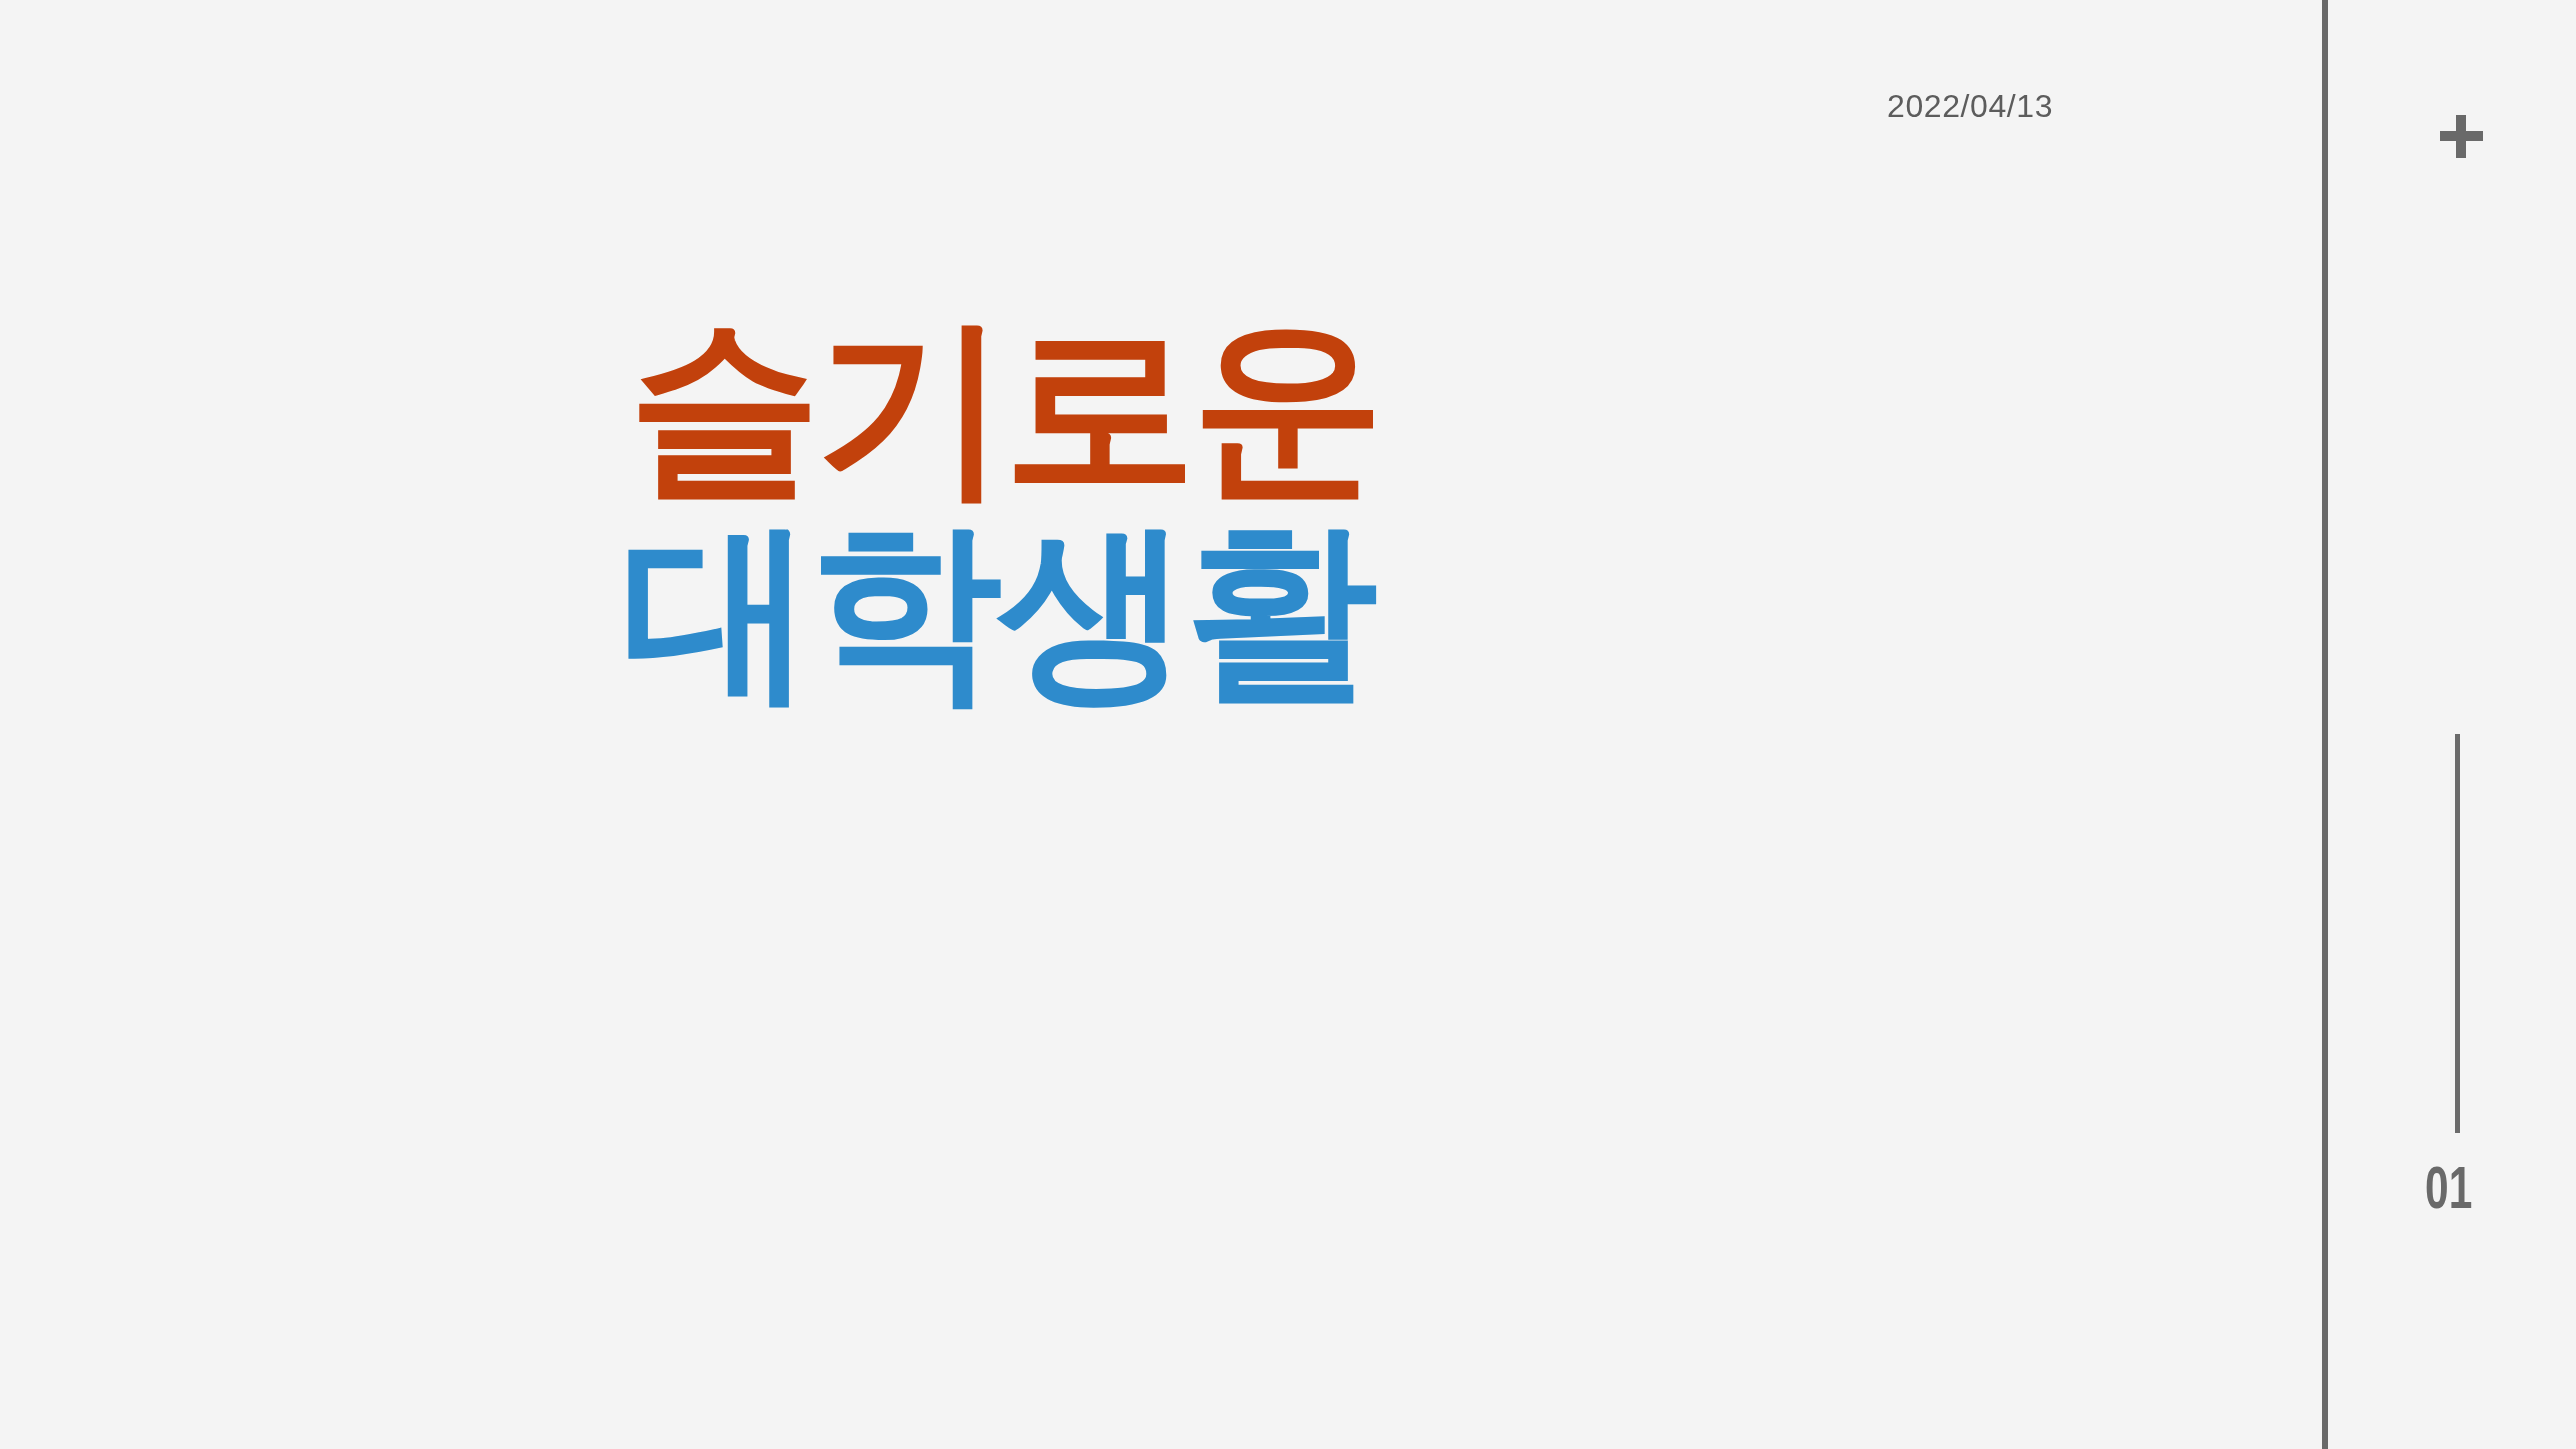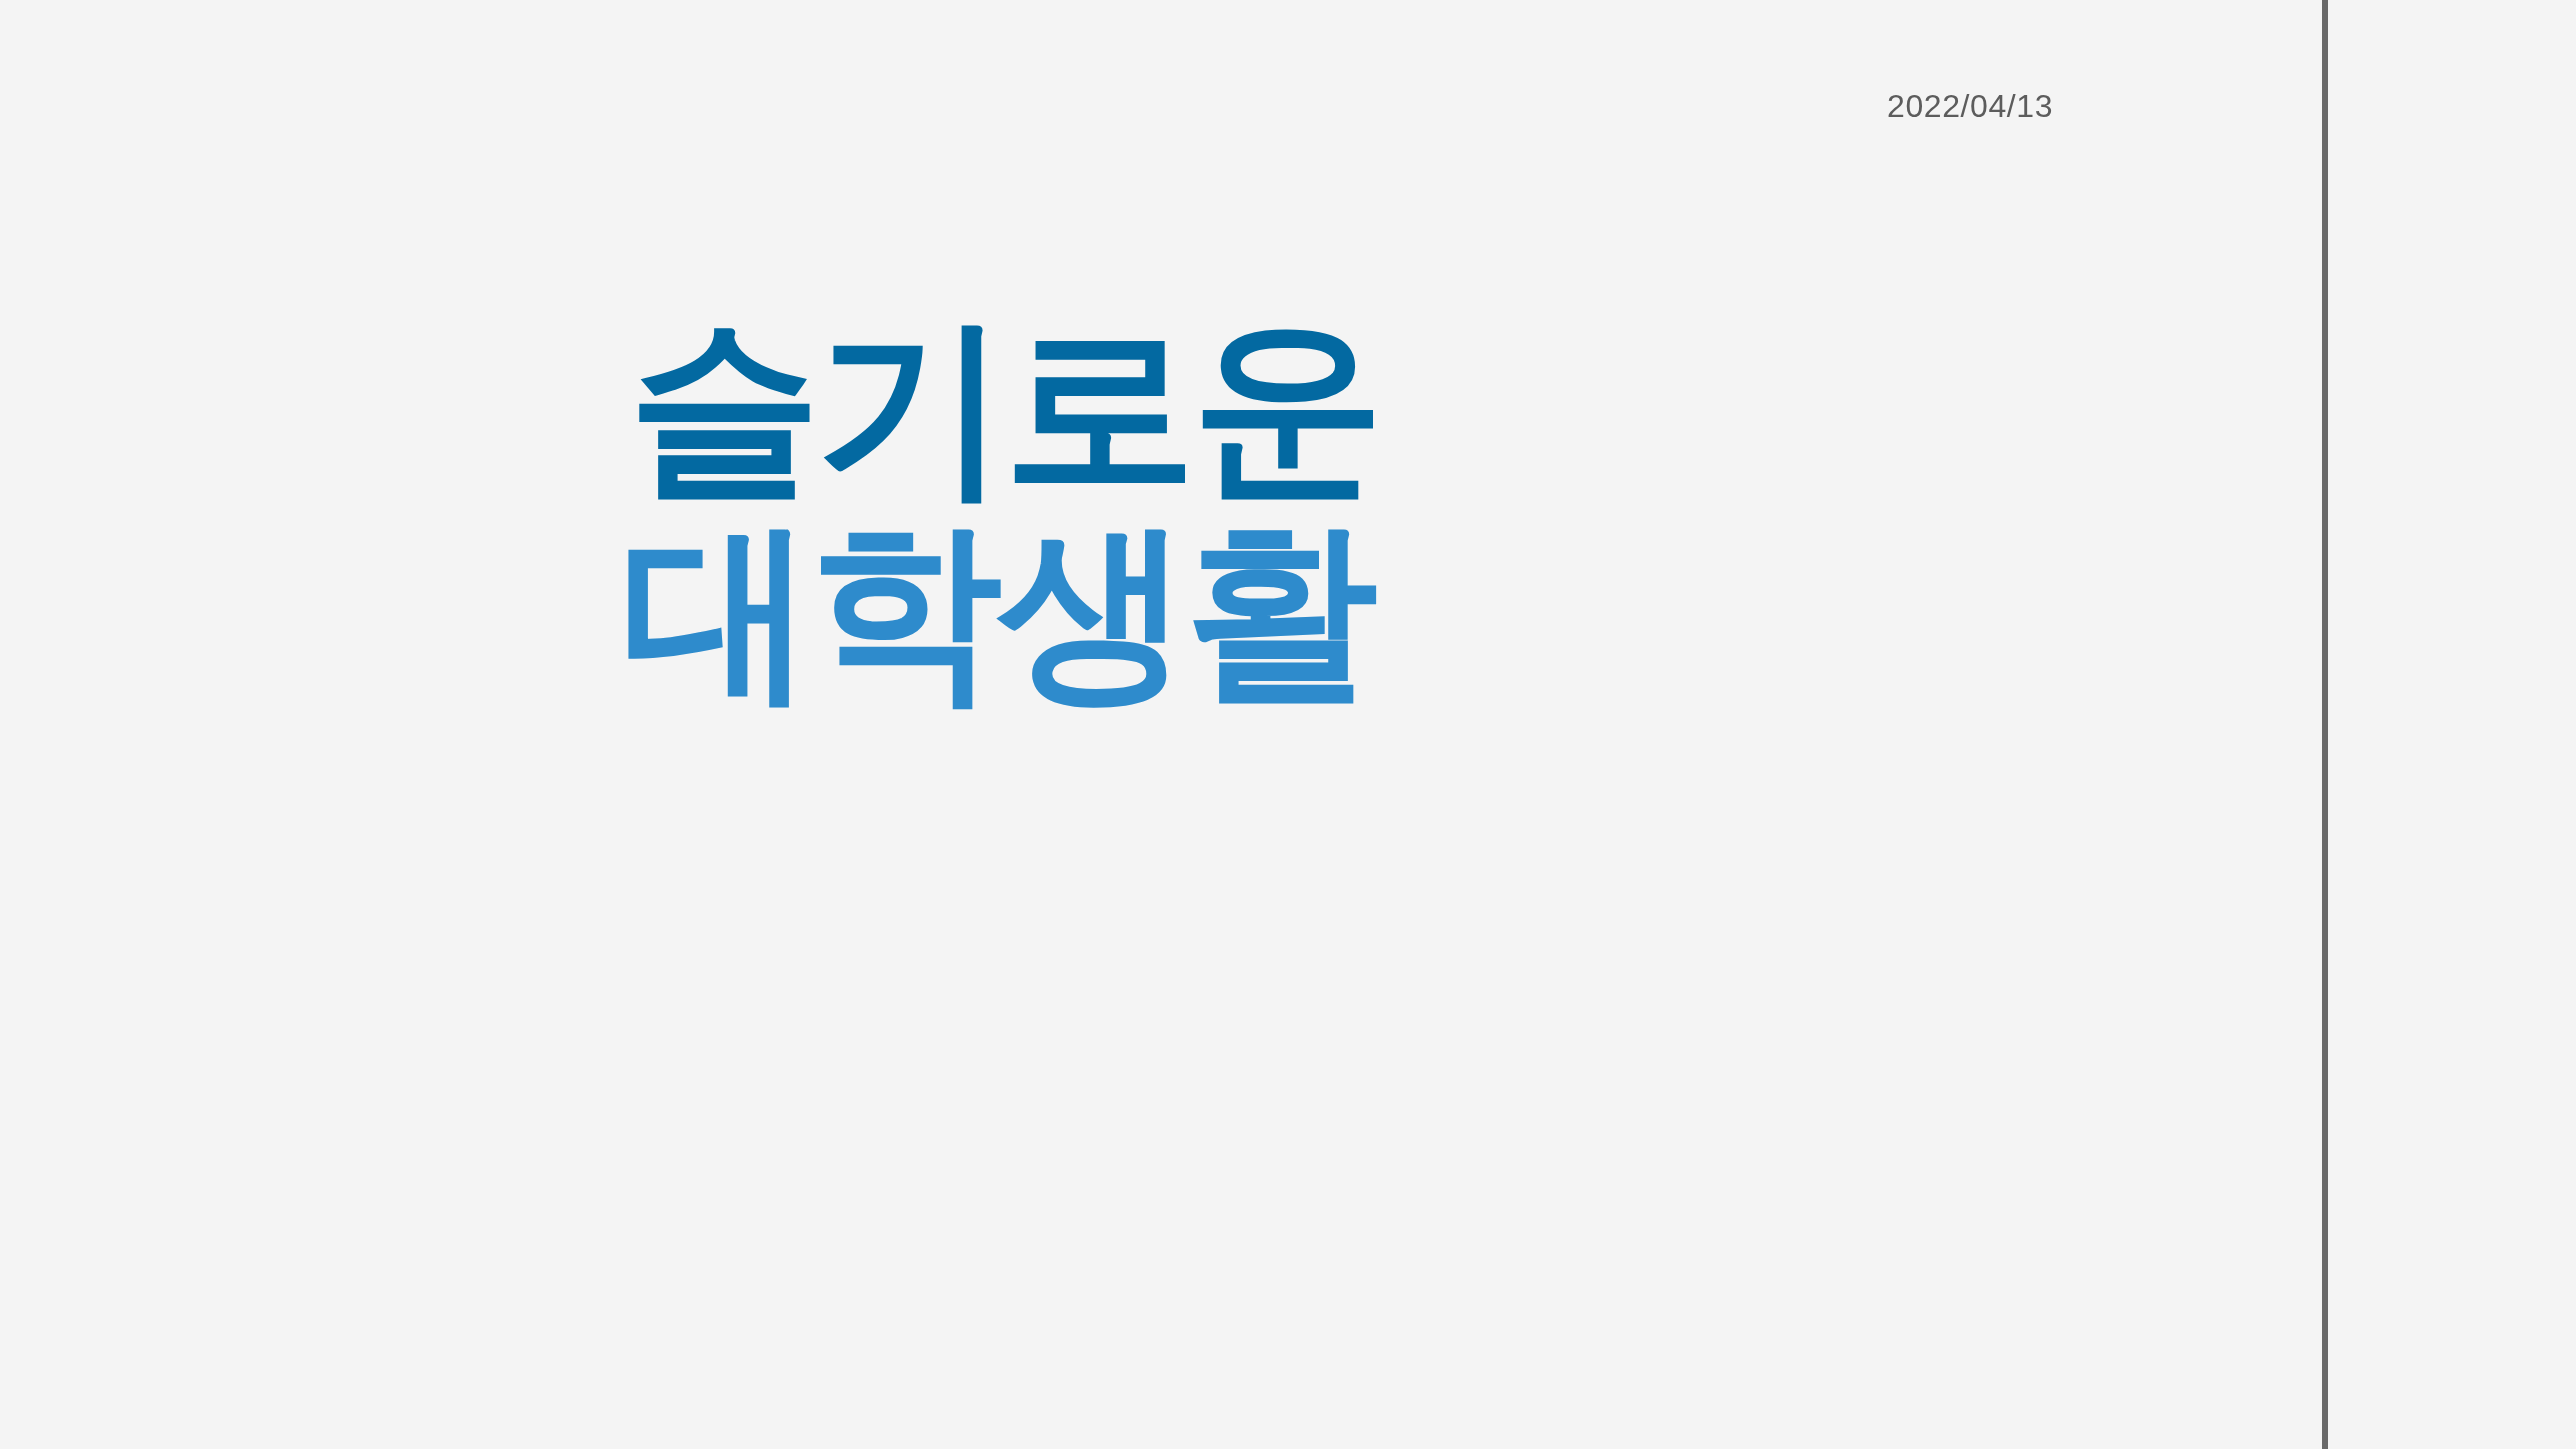--- a/index.html
+++ b/index.html
@@ -39,21 +39,21 @@
   .title-line {
     display: block;
     font-weight: 800;
     line-height: 0.94;
     letter-spacing: -5.2px;
     white-space: nowrap;
     font-family: "DejaVu Sans", "Liberation Sans", sans-serif;
   }
   .title-line-1 {
     font-size: 193px;
-    color: #0369a1;
+    color: #c2410c;
   }
   .title-line-2 {
     font-size: 193px;
     color: #2e8bcc;
     margin-top: 23px;
     margin-left: -6.4px;
   }
 
   
   .subtitle {
@@ -143,15 +143,20 @@
   <div class="date">2022/04/13</div>
 
   <div class="title-block">
     <span class="title-line title-line-1">슬기로운</span>
     <span class="title-line title-line-2">대학생활</span>
   </div>
 
 
   <div class="rail-divider"></div>
 
+  <div class="rail">
+    <div class="plus-icon"></div>
+    <div class="rail-tick"></div>
+    <div class="rail-number">01</div>
+  </div>
 
 </div>
 
 
 </body></html>

